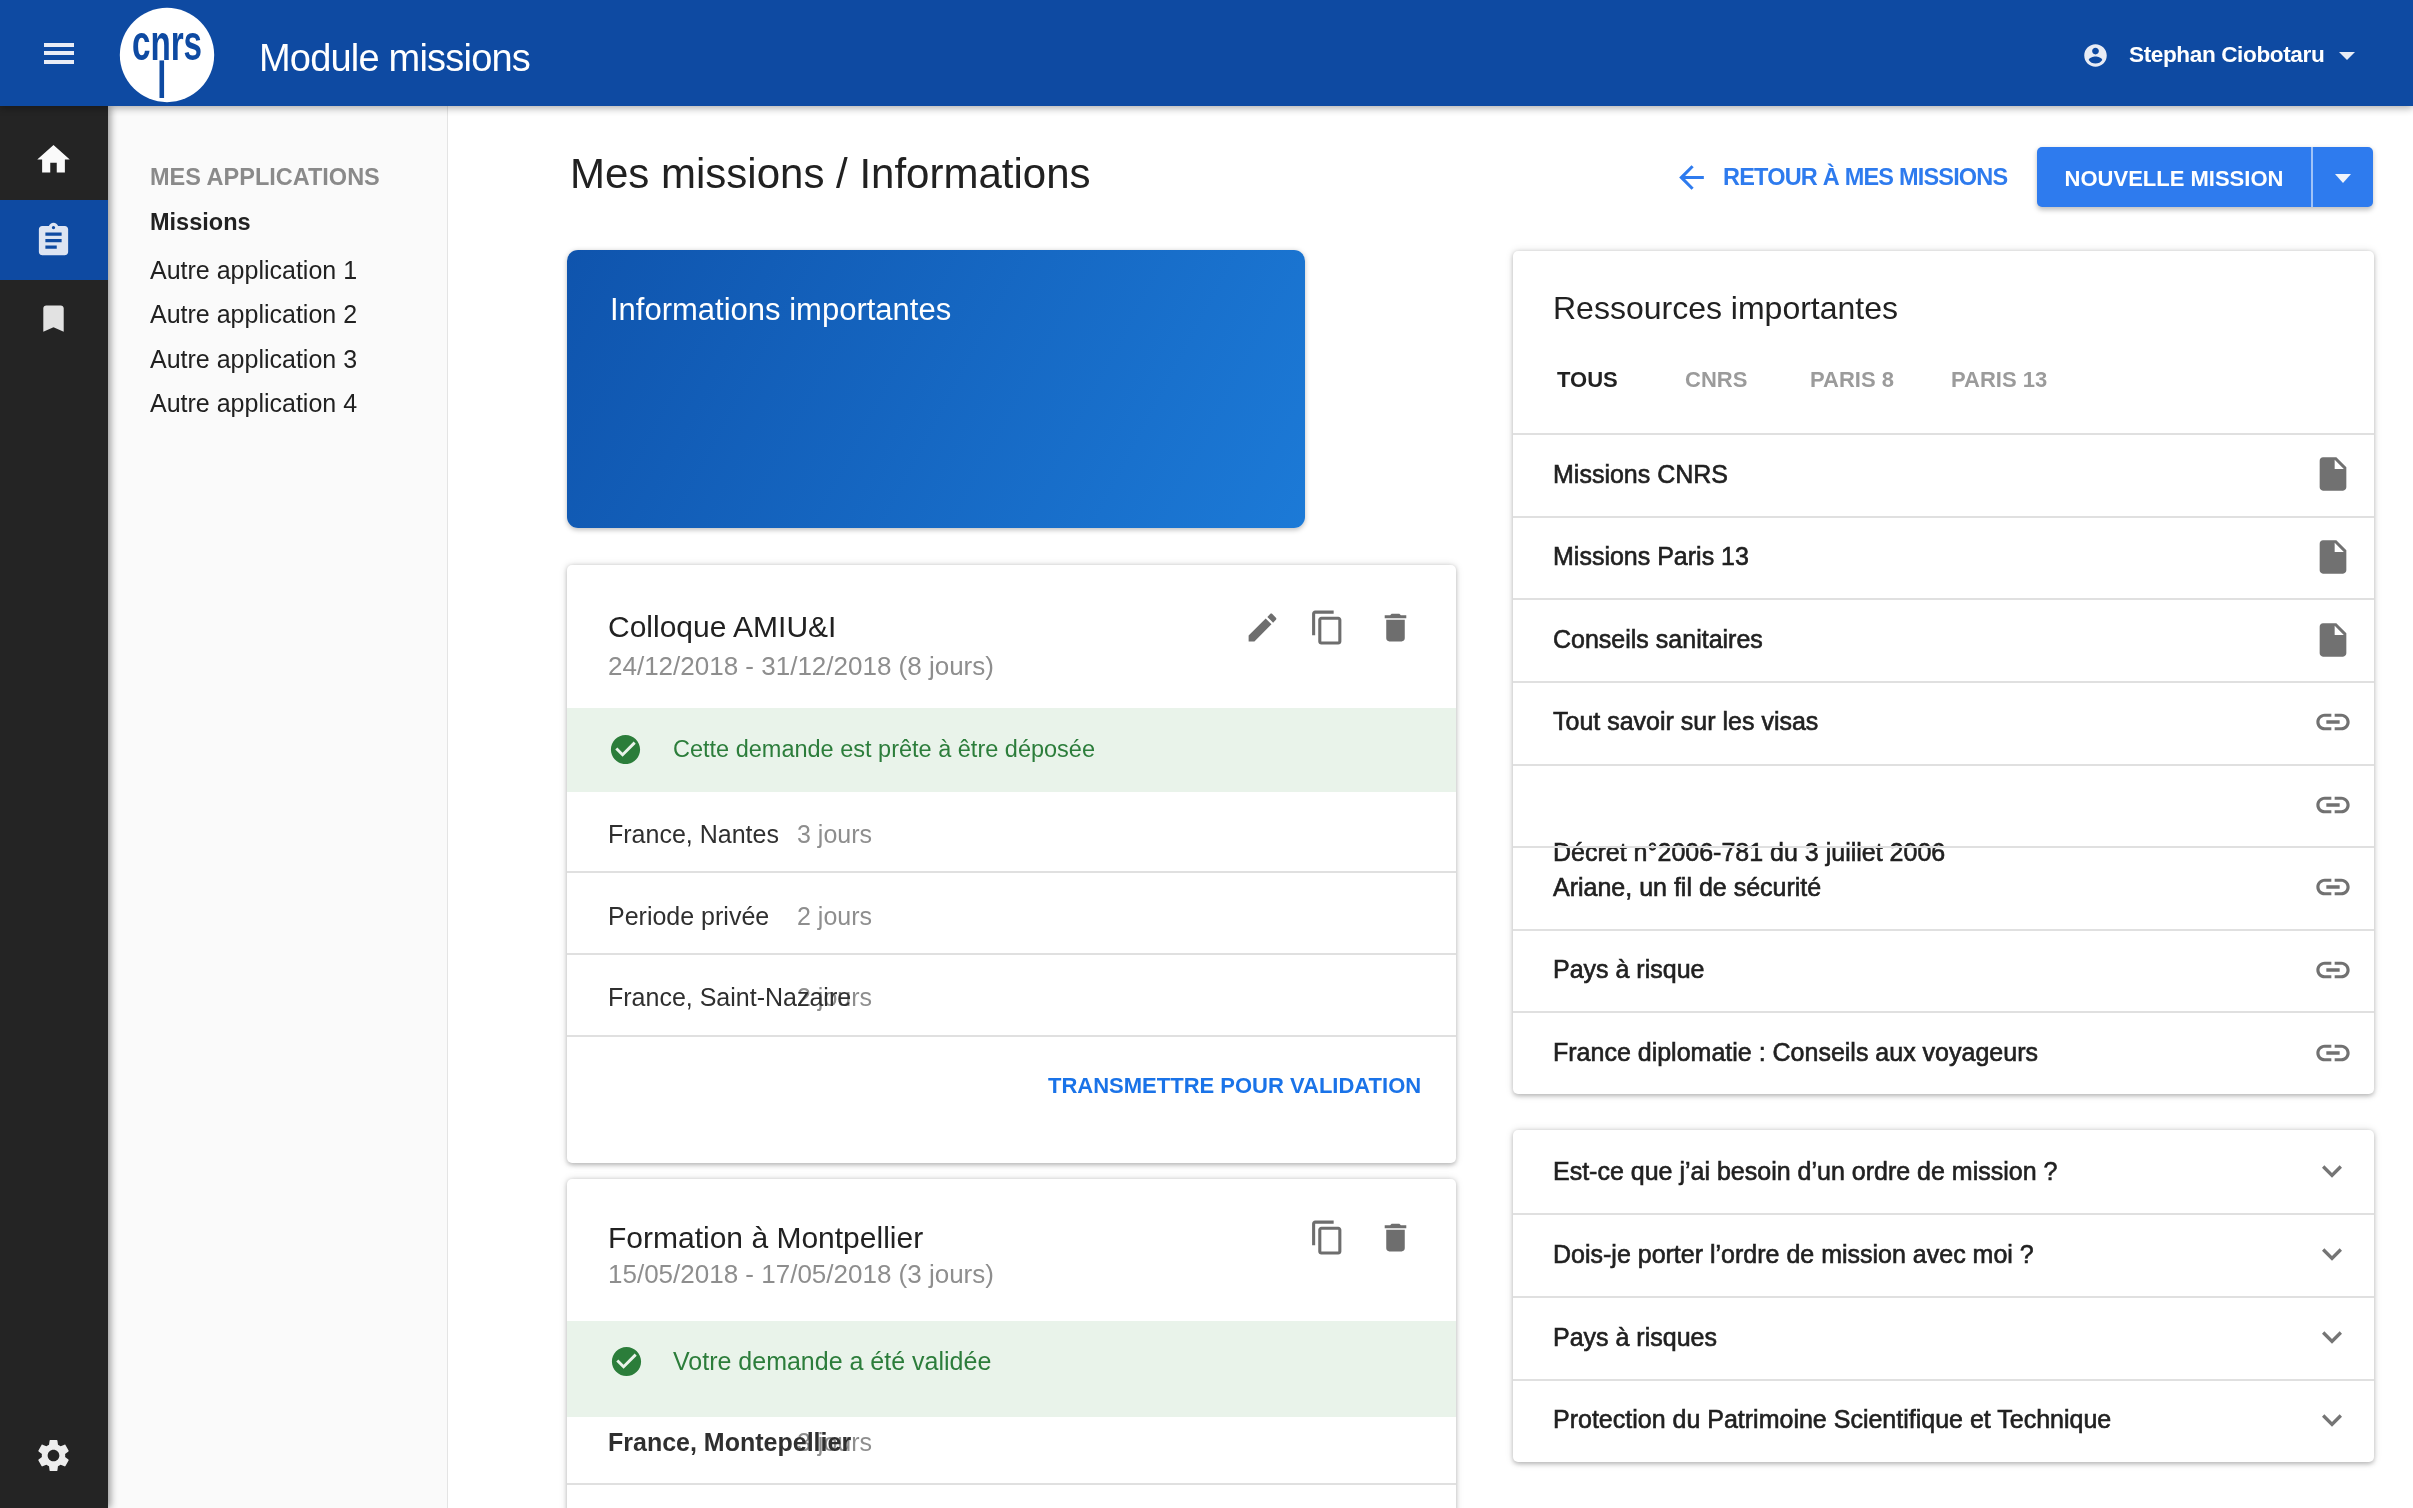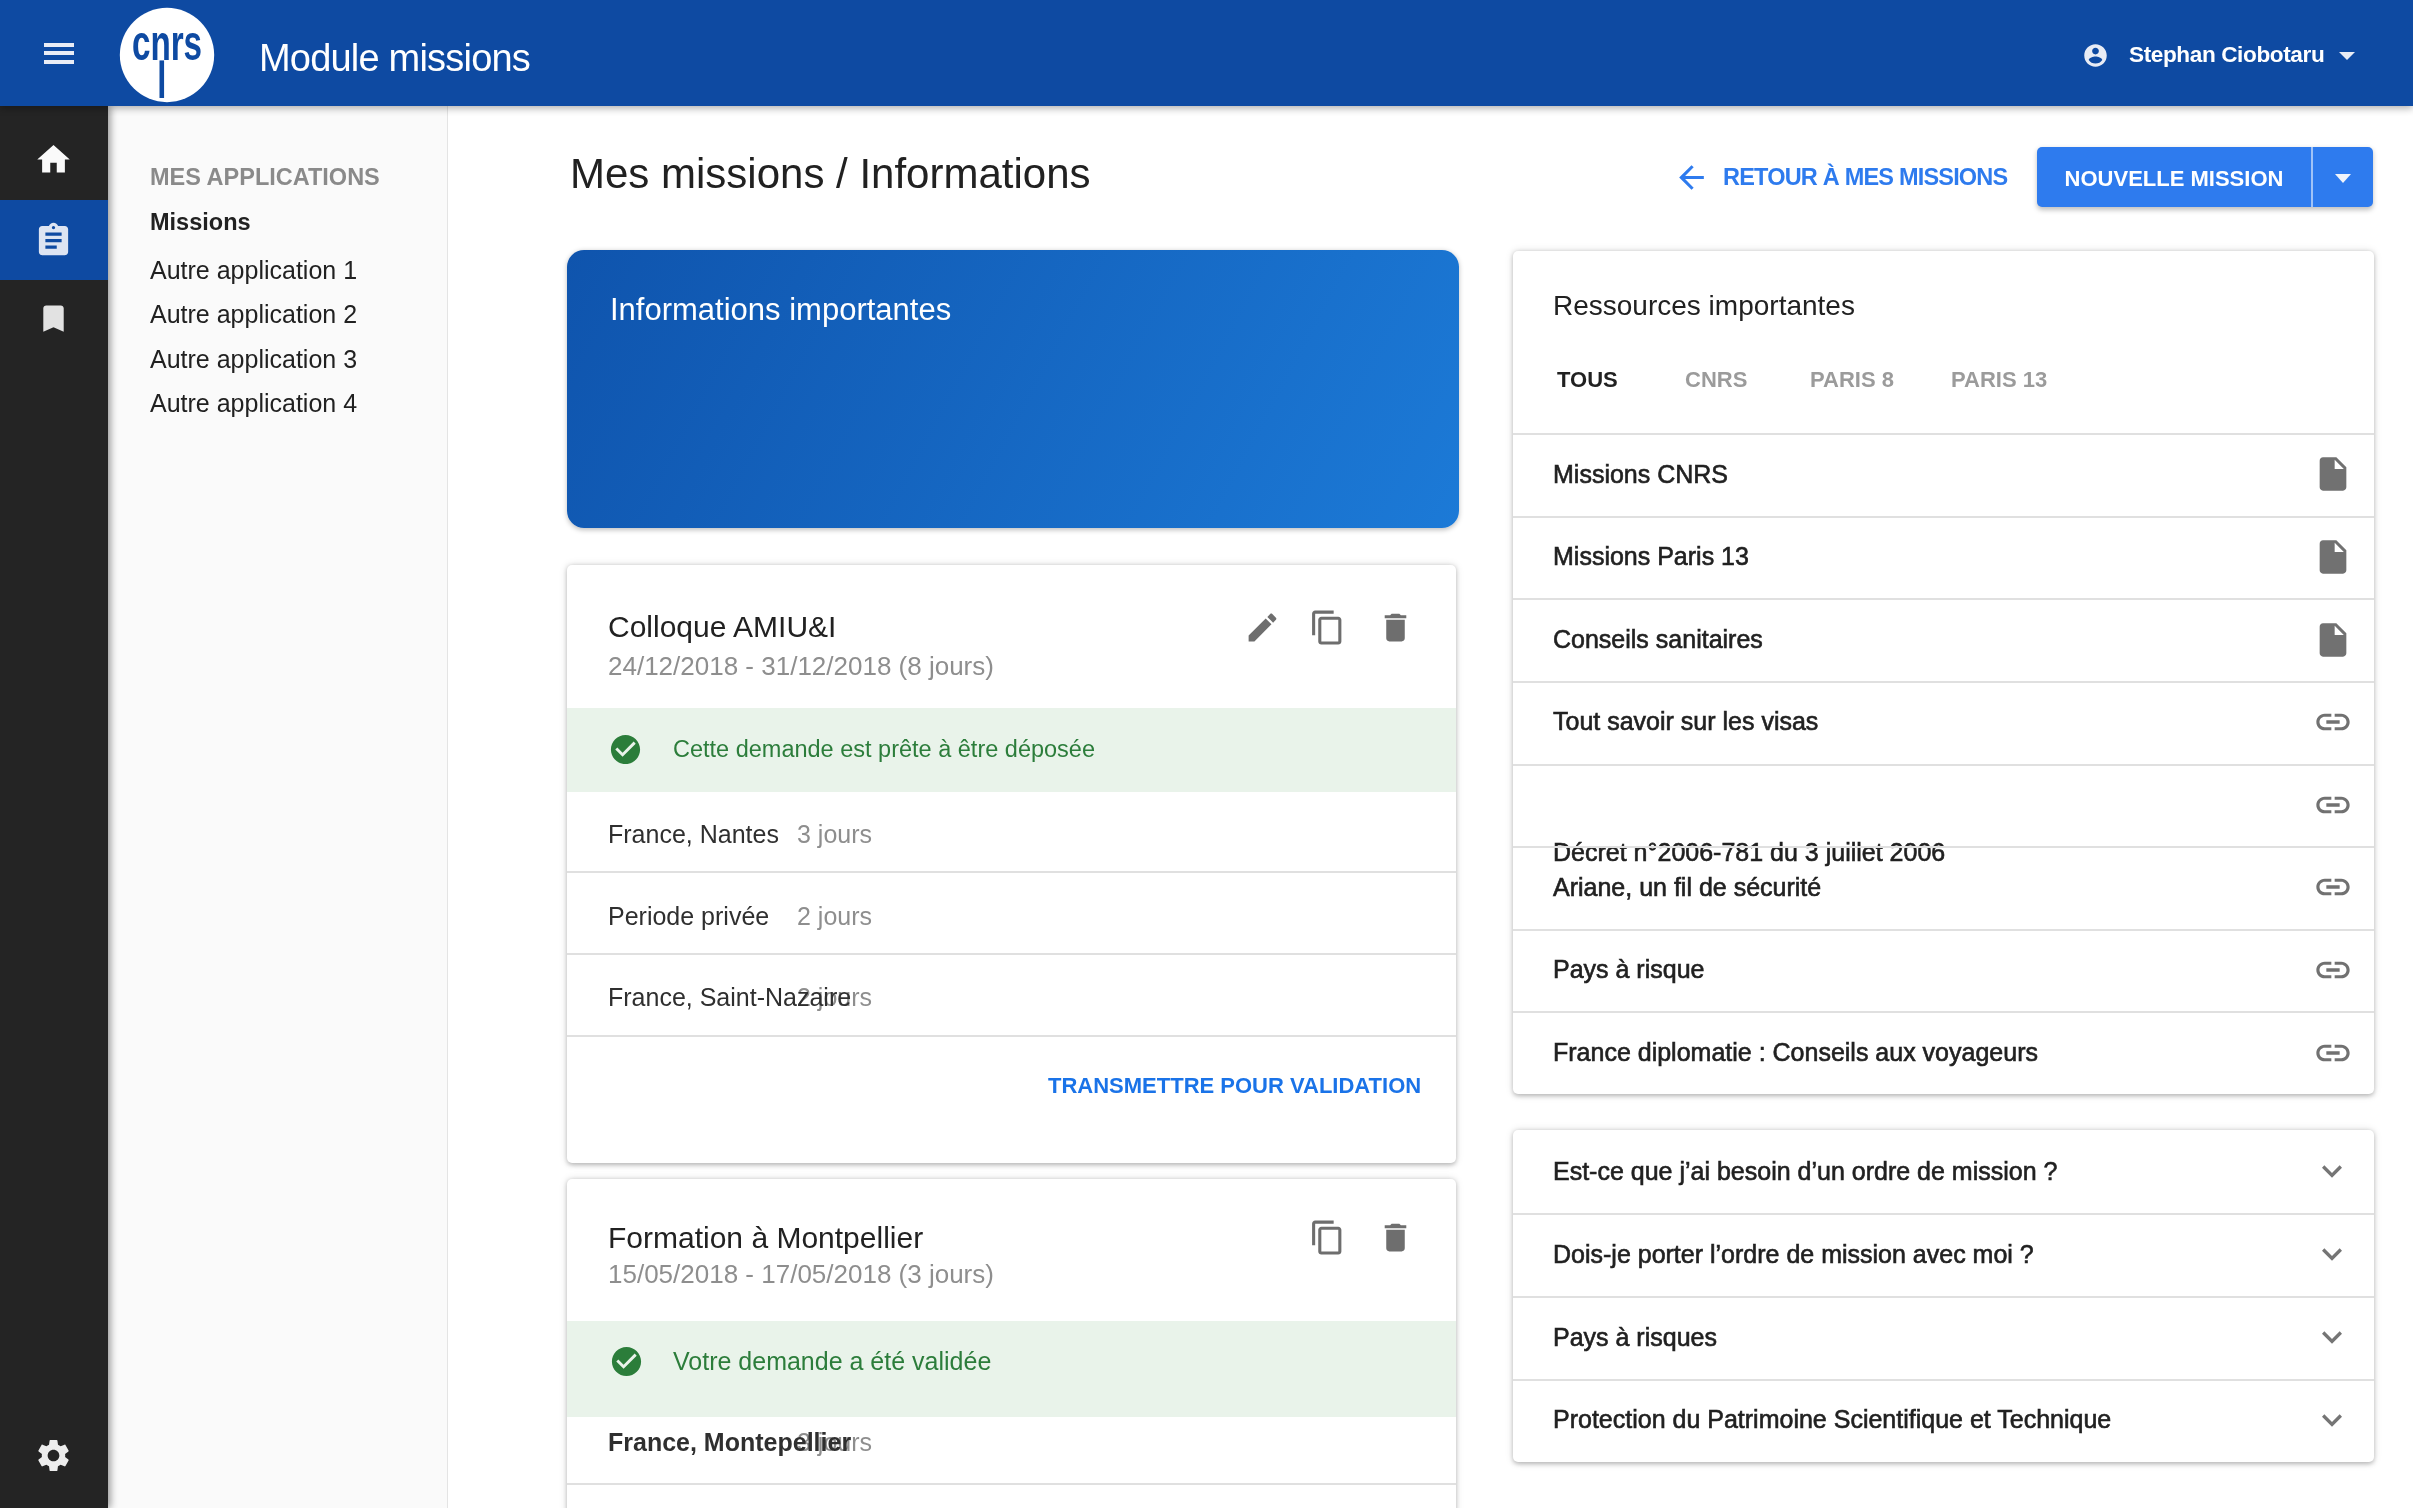--- a/index.html
+++ b/index.html
@@ -68,21 +68,21 @@
 <svg class="abs" style="left:1673px;top:159px;" width="37" height="37" viewBox="0 0 24 24" fill="#2e7bee">
   <path d="M20 11H7.83l5.59-5.59L12 4l-8 8 8 8 1.41-1.41L7.83 13H20v-2z"></path>
 </svg>
 <div class="txt" style="left:1723px;top:166px;font-size:23.5px;color:#2e7bee;font-weight:700;letter-spacing:-0.8px;">RETOUR À MES MISSIONS</div>
 
 <div class="abs" style="left:2037px;top:147px;width:336px;height:60px;border-radius:5px;background:#2e7bee;box-shadow:0 2.5px 5px rgba(0,0,0,0.25);"></div>
 <div class="txt" style="left:2037px;top:168px;width:274px;text-align:center;font-size:22px;color:#fff;font-weight:700;">NOUVELLE MISSION</div>
 <div class="abs" style="left:2311px;top:147px;width:1.7px;height:60px;background:rgba(255,255,255,0.55);"></div>
 <div class="abs" style="left:2335px;top:174px;width:0;height:0;border-left:8.4px solid transparent;border-right:8.4px solid transparent;border-top:9.2px solid #f0f4fb;"></div>
 
-<div class="abs" style="left:567px;top:250px;width:892px;height:278px;border-radius:17px;
+<div class="abs" style="left:567px;top:250px;width:738px;height:278px;border-radius:11px;
   background:linear-gradient(118deg,#0f54ad 0%, #1c7ad7 100%);box-shadow:0 1.7px 5px rgba(0,0,0,0.25);">
   <div class="txt" style="left:43px;top:44px;font-size:31px;color:#fff;">Informations importantes</div>
 </div>
 
 <div class="card" style="left:567px;top:565px;width:889px;height:598px;">
   <div class="txt" style="left:41px;top:47px;font-size:30px;color:#212121;">Colloque AMIU&amp;I</div>
   <div class="txt" style="left:41px;top:88px;font-size:26px;color:#8e8e8e;">24/12/2018 - 31/12/2018 (8 jours)</div>
   <svg class="abs" style="left:677px;top:44px;" width="37" height="37" viewBox="0 0 24 24" fill="#6e6e6e">
     <path d="M3 17.25V21h3.75L17.81 9.94l-3.75-3.75L3 17.25zM20.71 7.04c.39-.39.39-1.02 0-1.41l-2.34-2.34c-.39-.39-1.02-.39-1.41 0l-1.83 1.83 3.75 3.75 1.83-1.83z"></path>
   </svg>
@@ -124,21 +124,21 @@
       <path d="M12 2C6.48 2 2 6.48 2 12s4.48 10 10 10 10-4.48 10-10S17.52 2 12 2zm-2 15l-5-5 1.41-1.41L10 14.17l7.59-7.59L19 8l-9 9z"></path>
     </svg>
     <div class="txt" style="left:106px;top:28px;font-size:25px;color:#2c7d3b;">Votre demande a été validée</div>
   </div>
   <div class="txt" style="left:230px;top:251px;font-size:25px;color:#8e8e8e;">3 jours</div>
   <div class="txt" style="left:41px;top:251px;font-size:25px;color:#2f2f2f;font-weight:bold;">France, Montepellier</div>
   <div class="hr" style="left:0;top:304px;width:889px;"></div>
 </div>
 
 <div class="card" style="left:1513px;top:251px;width:861px;height:843px;">
-  <div class="txt" style="left:40px;top:41px;font-size:28px;color:#212121;">Ressources importantes</div>
+  <div class="txt" style="left:40px;top:41px;font-size:32px;color:#212121;">Ressources importantes</div>
   <div class="txt" style="left:44px;top:118px;font-size:22px;color:#212121;font-weight:700;">TOUS</div>
   <div class="txt" style="left:172px;top:118px;font-size:22px;color:#9b9b9b;font-weight:700;">CNRS</div>
   <div class="txt" style="left:297px;top:118px;font-size:22px;color:#9b9b9b;font-weight:700;">PARIS 8</div>
   <div class="txt" style="left:438px;top:118px;font-size:22px;color:#9b9b9b;font-weight:700;">PARIS 13</div>
 
   <div class="hr" style="left:0;top:182px;width:861px;"></div>
   <div class="txt med" style="left:40px;top:211px;font-size:25px;color:#212121;">Missions CNRS</div>
   <svg class="abs" style="left:800px;top:203px;" width="40" height="40" viewBox="0 0 24 24" fill="#717171">
       <path d="M6 2c-1.1 0-1.99.9-1.99 2L4 20c0 1.1.89 2 1.99 2H18c1.1 0 2-.9 2-2V8l-6-6H6zm7 7V3.5L18.5 9H13z"></path>
     </svg>

